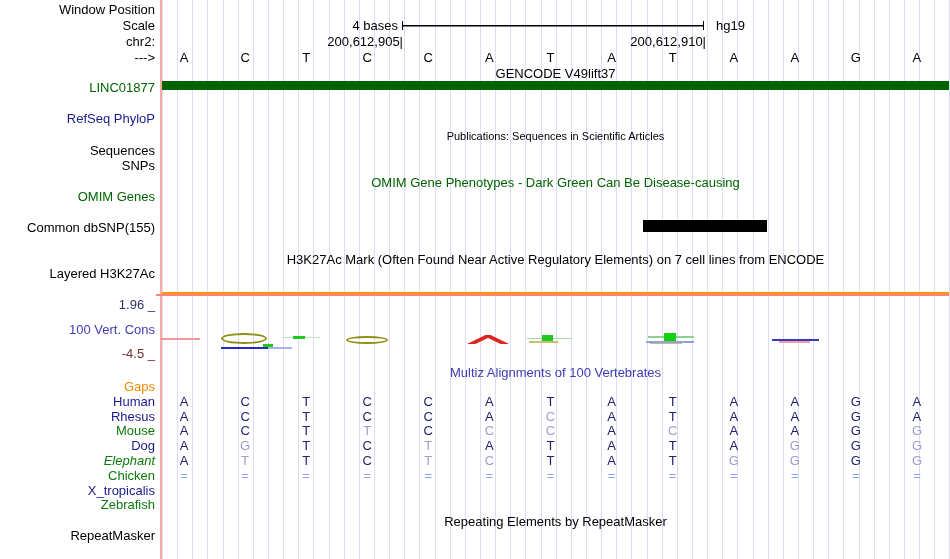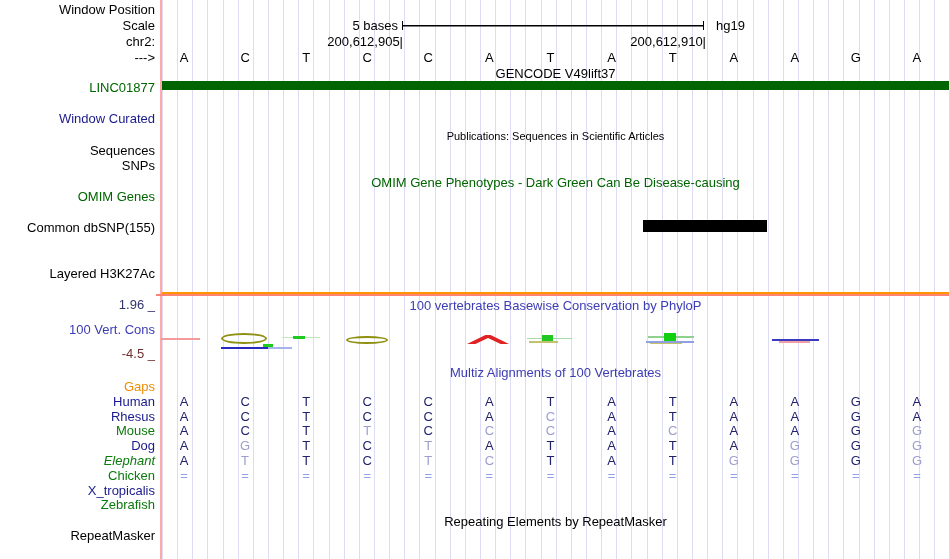--- a/index.html
+++ b/index.html
@@ -54,21 +54,21 @@
 </head>
 <body>
 
 <div id="app">
   <div id="grid"></div>
   <div id="pink-line"></div>
 
   <div class="llabel" style="top:2px">Window Position</div>
 
   <div class="llabel" style="top:18px">Scale</div>
-  <div class="abs" style="top:18px;right:552px;white-space:nowrap">5 bases</div>
+  <div class="abs" style="top:18px;right:552px;white-space:nowrap">4 bases</div>
   <div id="scale-bar"></div>
   <div class="abs" style="top:18px;left:716px">hg19</div>
 
   <div class="llabel" style="top:34px">chr2:</div>
   <div class="abs" style="top:34px;right:547px;white-space:nowrap">200,612,905|</div>
   <div class="abs" style="top:34px;right:244px;white-space:nowrap">200,612,910|</div>
 
   <div class="llabel" style="top:50px">---&gt;</div>
   <div>
       <span class="base" style="left: 184px;">A</span>
@@ -83,37 +83,37 @@
       <span class="base" style="left: 733.72px;">A</span>
       <span class="base" style="left: 794.8px;">A</span>
       <span class="base" style="left: 855.88px;">G</span>
       <span class="base" style="left: 916.96px;">A</span>
     </div>
 
   <div class="ctitle" style="top:66px">GENCODE V49lift37</div>
   <div id="gene-bar"></div>
   <div class="llabel green" style="top:80px">LINC01877</div>
 
-  <div class="llabel navy" style="top:111px">Window Curated</div>
+  <div class="llabel navy" style="top:111px">RefSeq PhyloP</div>
 
   <div class="ctitle fs11" style="top:129px">Publications: Sequences in Scientific Articles</div>
   <div class="llabel" style="top:143px">Sequences</div>
   <div class="llabel" style="top:158px">SNPs</div>
 
   <div class="ctitle green" style="top:175px">OMIM Gene Phenotypes - Dark Green Can Be Disease-causing</div>
   <div class="llabel green" style="top:189px">OMIM Genes</div>
 
   <div id="dbsnp-bar"></div>
   <div class="llabel" style="top:220px">Common dbSNP(155)</div>
 
+  <div class="ctitle" style="top:252px">H3K27Ac Mark (Often Found Near Active Regulatory Elements) on 7 cell lines from ENCODE</div>
   <div class="llabel" style="top:266px">Layered H3K27Ac</div>
   <div id="h3k-line1"></div>
   <div id="h3k-line2"></div>
 
-  <div class="ctitle blue" style="top:298px">100 vertebrates Basewise Conservation by PhyloP</div>
   <div class="llabel slate" style="top:297px">1.96 _</div>
   <div class="llabel blue" style="top:322px">100 Vert. Cons</div>
   <div class="llabel maroon" style="top:346px">-4.5 _</div>
   <div>
       <div class="glyph line" style="left: 161px; top: 338px; width: 39px; height: 2px; background: rgb(245, 154, 154);"></div>
       <div class="glyph ellipse" style="left: 221px; top: 333px; width: 46px; height: 11px; border-color: rgb(143, 143, 16);"></div>
       <div class="glyph rect" style="left: 263px; top: 344px; width: 10px; height: 4px; background: rgb(30, 204, 30);"></div>
       <div class="glyph line" style="left: 221px; top: 347px; width: 47px; height: 2px; background: rgb(42, 42, 192);"></div>
       <div class="glyph line" style="left: 268px; top: 347px; width: 24px; height: 2px; background: rgb(168, 180, 238);"></div>
       <div class="glyph line" style="left: 282px; top: 337px; width: 38px; height: 1px; background: rgb(191, 232, 191);"></div>

